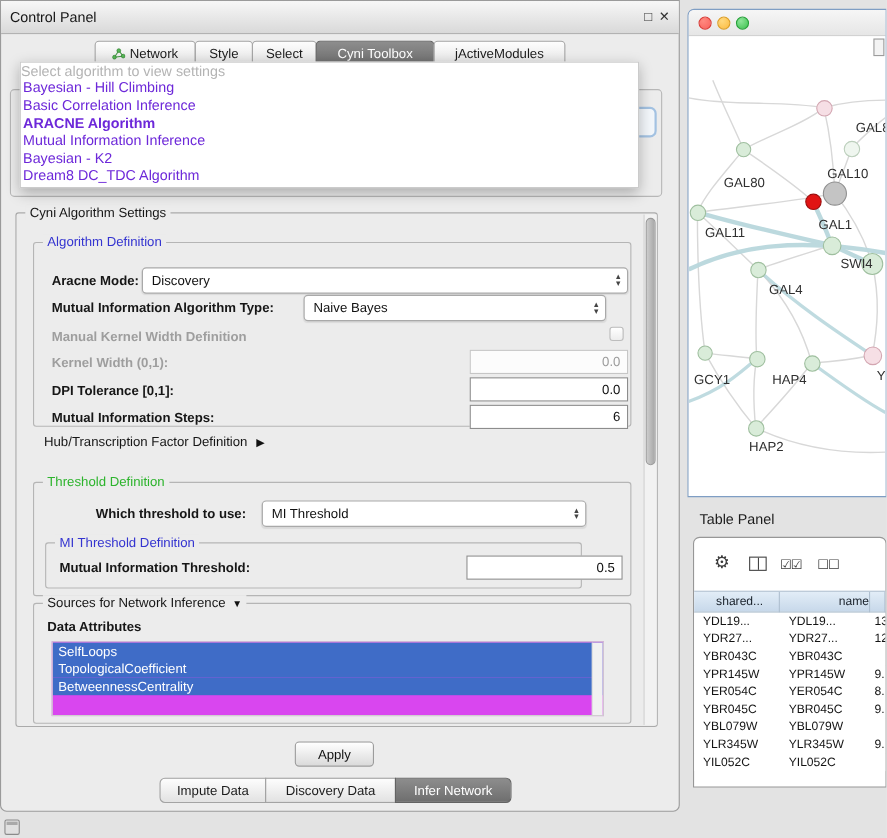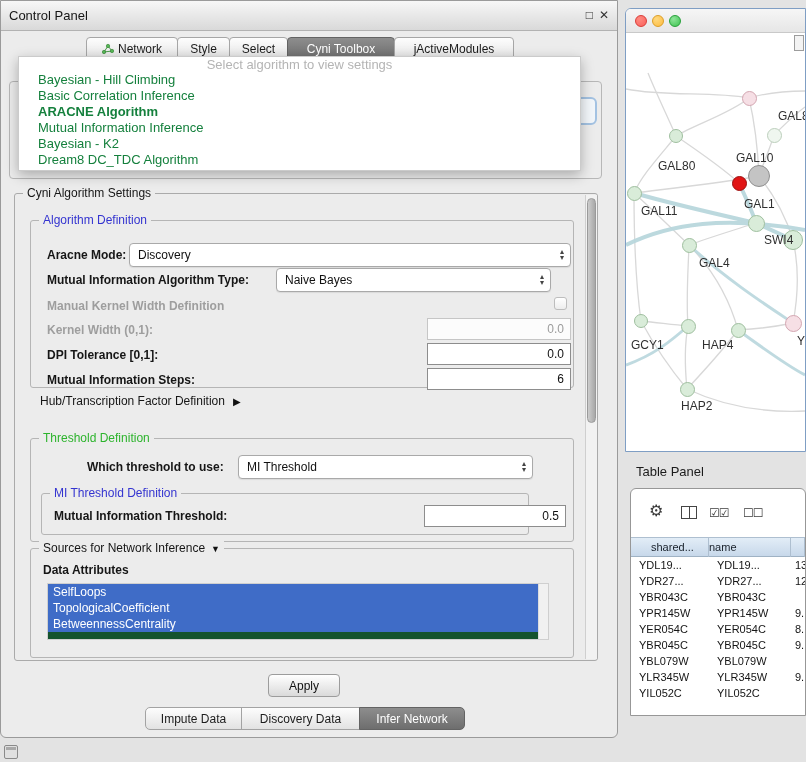--- a/index.html
+++ b/index.html
@@ -17,40 +17,40 @@
   #tabbar{position:absolute;left:86px;top:36px;height:23px;display:flex}
   .tab{height:23px;display:flex;align-items:center;justify-content:center;gap:4px;font-size:12px;color:#1c1c1c;
        background:linear-gradient(#fdfdfd,#e4e4e4);border:1px solid #a6a6a6;margin-left:-1px;border-radius:4px 4px 0 0;padding:0 4px}
   .tab.selected{background:linear-gradient(#8d8d8d,#6e6e6e);color:#fff;border-color:#636363}
   
   #algo-select-box{position:absolute;left:8px;top:80px;width:593px;height:98px;border:1px solid #b7b7b7;border-radius:4px;z-index:1}
   #combo-fragment{position:absolute;left:556px;top:96px;width:40px;height:28px;border:2px solid #a3c2e2;border-radius:6px;background:#f2f6fa;z-index:2}
   
   #algo-dropdown{position:absolute;left:17px;top:55px;width:563px;height:115px;background:#fff;border:1px solid #cbcbcb;
                  box-shadow:0 4px 12px rgba(0,0,0,.28);z-index:9;font-size:13px;overflow:hidden}
-  .dd-header{height:14px;line-height:14px;margin-top:1px;text-align:center;color:#b4b4b4}
-  .dd-item{height:16px;line-height:16px;padding-left:19px;color:#15803d;white-space:nowrap}
+  .dd-header{height:14px;line-height:14px;margin-top:1px;text-align:left;color:#b4b4b4}
+  .dd-item{height:16px;line-height:16px;padding-left:2px;color:#6d28d9;white-space:nowrap}
   .dd-item.bold{font-weight:bold}
   
   .groupbox{position:absolute;border:1px solid #aaa;border-radius:3px}
   .gtitle{position:absolute;top:-8px;left:8px;background:#ececec;padding:0 4px;font-size:12px;color:#161616;white-space:nowrap}
   .gtitle.blue{color:#3434d0}
   .gtitle.green{color:#2db42d}
   .flabel{position:absolute;font-size:12px;font-weight:bold;color:#161616;white-space:nowrap;line-height:14px}
   .flabel.disabled{color:#9e9e9e}
   .combo{position:absolute;height:24px;background:#fff;border:1px solid #a9a9a9;border-radius:4px;display:flex;align-items:center;
          font-size:12px;color:#101010;padding-left:8px;box-shadow:0 1px 1px rgba(0,0,0,.08)}
   .arrows{margin-left:auto;padding:0 6px;display:flex;flex-direction:column;align-items:center;color:#444}
   .arrows i{font-style:normal;display:block;height:6px;line-height:6px;font-size:8px}
   .tfield{position:absolute;height:22px;background:#fff;border:1px solid #8d8d8d;font-size:12px;color:#101010;text-align:right;
           padding-right:6px;font-family:inherit}
   .tfield.dis{border-color:#c6c6c6;color:#9c9c9c;background:#fcfcfc}
   .checkbox{position:absolute;width:13px;height:13px;border:1px solid #bdbdbd;border-radius:3px;background:linear-gradient(#fff,#ededed)}
   
-  #attr-list{position:absolute;left:16px;top:34px;width:502px;height:57px;background:#14532d;border:1px solid #cfcfcf;overflow:hidden}
+  #attr-list{position:absolute;left:16px;top:34px;width:502px;height:68px;background:#d946ef;border:1px solid #cfcfcf;overflow:hidden}
   .list-item{height:16px;line-height:16px;font-size:12px;color:#fff;background:#3f6cc7;padding-left:5px;white-space:nowrap}
   #attr-scroll{position:absolute;right:0;top:0;width:10px;height:100%;background:#f1f1f1;border-left:1px solid #ddd}
   
   #settings-scroll{position:absolute;left:570px;top:1px;width:12px;height:464px;background:#f2f2f2;border-left:1px solid #cfcfcf}
   #settings-scroll-thumb{position:absolute;left:1px;top:3px;width:9px;height:225px;border-radius:5px;background:linear-gradient(90deg,#cdcdcd,#a8a8a8);border:1px solid #9a9a9a}
   
   #apply-btn{position:absolute;left:267px;top:673px;width:72px;height:23px;border:1px solid #9c9c9c;border-radius:4px;
              background:linear-gradient(#ffffff,#dadada);font-size:12px;color:#111;font-family:inherit}
   #bottom-tabs{position:absolute;left:145px;top:706px;height:23px;display:flex}
   .seg{height:23px;display:flex;align-items:center;justify-content:center;font-size:12px;color:#1c1c1c;
@@ -83,21 +83,21 @@
   #icon-gear{left:18px;top:12px;font-size:16px}
   #icon-columns{left:50px;top:17px;width:16px;height:13px;border:1px solid #444;background:#fff}
   #icon-columns:after{content:"";position:absolute;left:7px;top:0;width:1px;height:100%;background:#444}
   #icon-checked{left:78px;top:17px;font-size:12px;letter-spacing:-1px}
   #icon-unchecked{left:112px;top:17px;font-size:12px;letter-spacing:-1px}
   #tbl-header{position:absolute;left:0;top:48px;width:174px;height:20px;display:flex;background:linear-gradient(#e2edf7,#c7d8ea);border-top:1px solid #aebfd0;border-bottom:1px solid #9fb2c4;font-size:11px;color:#18202a}
   .hcell{height:20px;line-height:18px;border-right:1px solid #aebfd0;overflow:hidden;white-space:nowrap}
   .c1{width:78px;padding-left:20px}
   .c2{width:82px}
   .c3{flex:1;padding-left:4px}
-  .hcell.c2{text-align:left}
+  .hcell.c2{text-align:right}
   #tbl-rows{position:absolute;left:0;top:68px;width:174px}
   .trow{display:flex;height:16px;font-size:11px;color:#141414;background:#fff}
   .tcell{height:16px;line-height:16px;overflow:hidden;white-space:nowrap}
   .tcell.c1,.tcell.c2{padding-left:8px}
   
   #mini-icon{position:absolute;left:4px;top:745px;width:14px;height:14px;border:1px solid #8a8a8a;background:#e0e0e0;border-radius:2px}
   #mini-icon:after{content:"";position:absolute;left:1px;top:1px;right:1px;height:3px;background:#a9a9a9}
 </style>
 </head>
 <body>
@@ -296,21 +296,21 @@
       <div class="node green" style="left:122px;top:182px;width:17px;height:17px"></div>
       <div class="node green" style="left:157px;top:197px;width:20px;height:20px"></div>
       <div class="node green" style="left:56px;top:205px;width:15px;height:15px"></div>
       <div class="node green" style="left:8px;top:281px;width:14px;height:14px"></div>
       <div class="node green" style="left:55px;top:286px;width:15px;height:15px"></div>
       <div class="node green" style="left:105px;top:290px;width:15px;height:15px"></div>
       <div class="node pink" style="left:159px;top:282px;width:17px;height:17px"></div>
       <div class="node green" style="left:54px;top:349px;width:15px;height:15px"></div>
 
       <span class="nlabel" style="left:32px;top:126px">GAL80</span>
-      <span class="nlabel" style="left:110px;top:118px">GAL10</span>
+      <span class="nlabel" style="left:126px;top:118px">GAL10</span>
       <span class="nlabel" style="left:15px;top:171px">GAL11</span>
       <span class="nlabel" style="left:118px;top:164px">GAL1</span>
       <span class="nlabel" style="left:138px;top:200px">SWI4</span>
       <span class="nlabel" style="left:73px;top:223px">GAL4</span>
       <span class="nlabel" style="left:5px;top:305px">GCY1</span>
       <span class="nlabel" style="left:76px;top:305px">HAP4</span>
       <span class="nlabel" style="left:55px;top:366px">HAP2</span>
       <span class="nlabel" style="left:152px;top:76px">GAL8</span>
       <span class="nlabel" style="left:171px;top:301px">Y</span>
 

